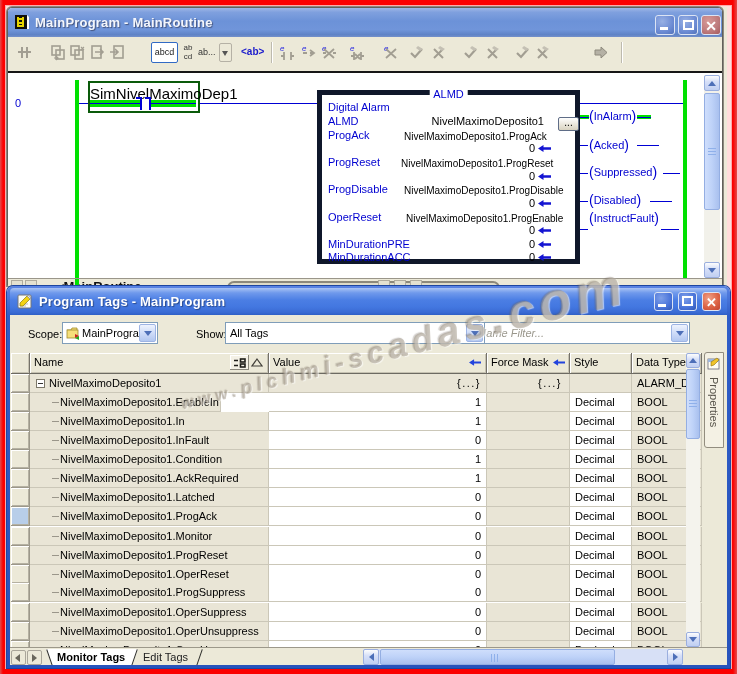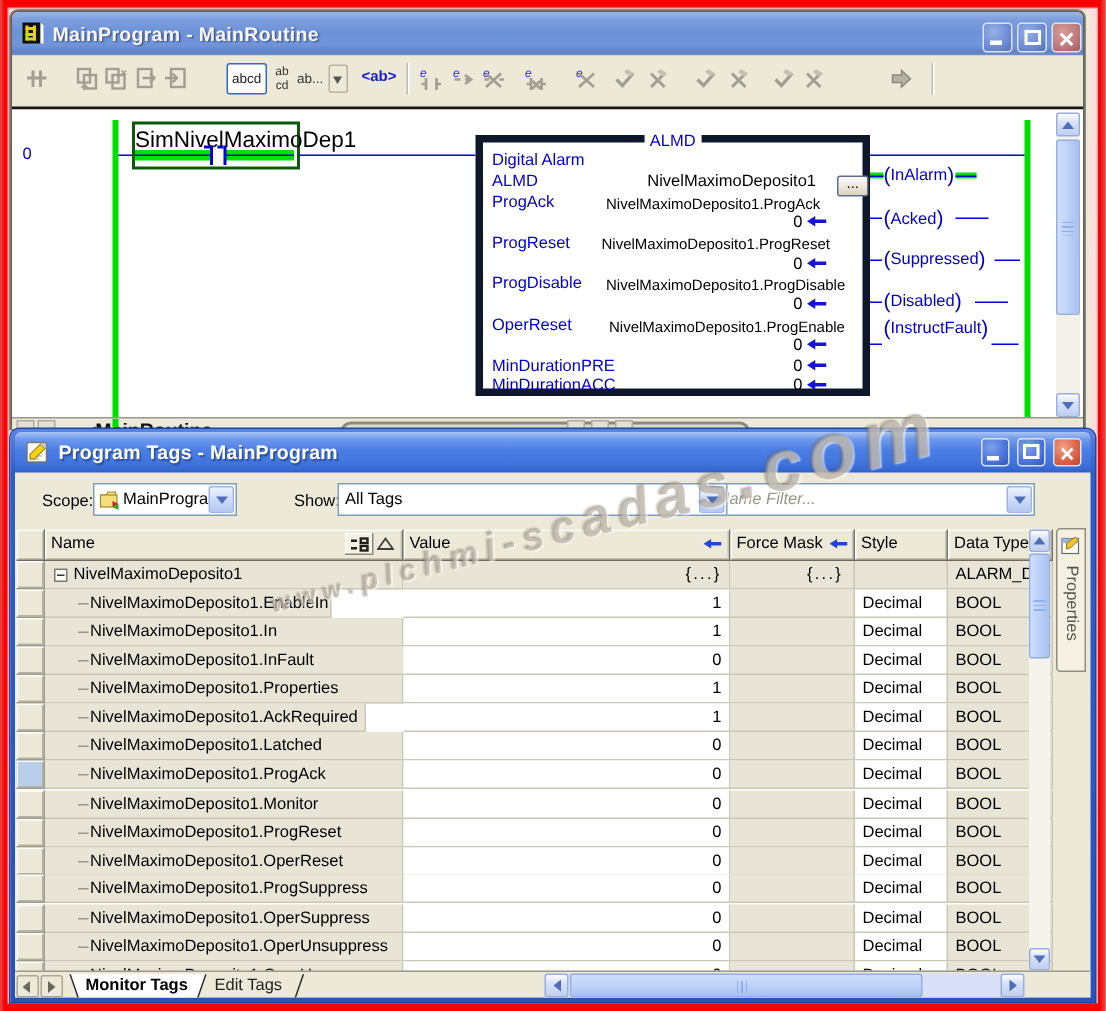--- a/index.html
+++ b/index.html
@@ -457,30 +457,30 @@
           </div>
           <div class="cell cw" style="left:258px;width:218px;text-align:right;padding-right:5px">0</div>
           <div class="cell cg" style="left:476px;width:83px;text-align:right;padding-right:7px"></div>
           <div class="cell cw" style="left:559px;width:62px;padding-left:5px">Decimal</div>
           <div class="cell cg" style="left:621px;width:70px;padding-left:5px">BOOL</div>
         </div>
         <div class="row" style="top:97px">
           <div class="rowhdr"></div>
           <div class="cell cg" style="left:19px;width:239px">
             <div class="tree" style="left:22px"></div>
-            <span style="position:absolute;left:30px">NivelMaximoDeposito1.Properties</span>
+            <span style="position:absolute;left:30px">NivelMaximoDeposito1.Condition</span>
           </div>
           <div class="cell cw" style="left:258px;width:218px;text-align:right;padding-right:5px">1</div>
           <div class="cell cg" style="left:476px;width:83px;text-align:right;padding-right:7px"></div>
           <div class="cell cw" style="left:559px;width:62px;padding-left:5px">Decimal</div>
           <div class="cell cg" style="left:621px;width:70px;padding-left:5px">BOOL</div>
         </div>
         <div class="row" style="top:116px">
           <div class="rowhdr"></div>
-          <div class="cell cg" style="left:19px;width:214px">
+          <div class="cell cg" style="left:19px;width:239px">
             <div class="tree" style="left:22px"></div>
             <span style="position:absolute;left:30px">NivelMaximoDeposito1.AckRequired</span>
           </div>
           <div class="cell cw" style="left:258px;width:218px;text-align:right;padding-right:5px">1</div>
           <div class="cell cg" style="left:476px;width:83px;text-align:right;padding-right:7px"></div>
           <div class="cell cw" style="left:559px;width:62px;padding-left:5px">Decimal</div>
           <div class="cell cg" style="left:621px;width:70px;padding-left:5px">BOOL</div>
         </div>
         <div class="row" style="top:135px">
           <div class="rowhdr"></div>

